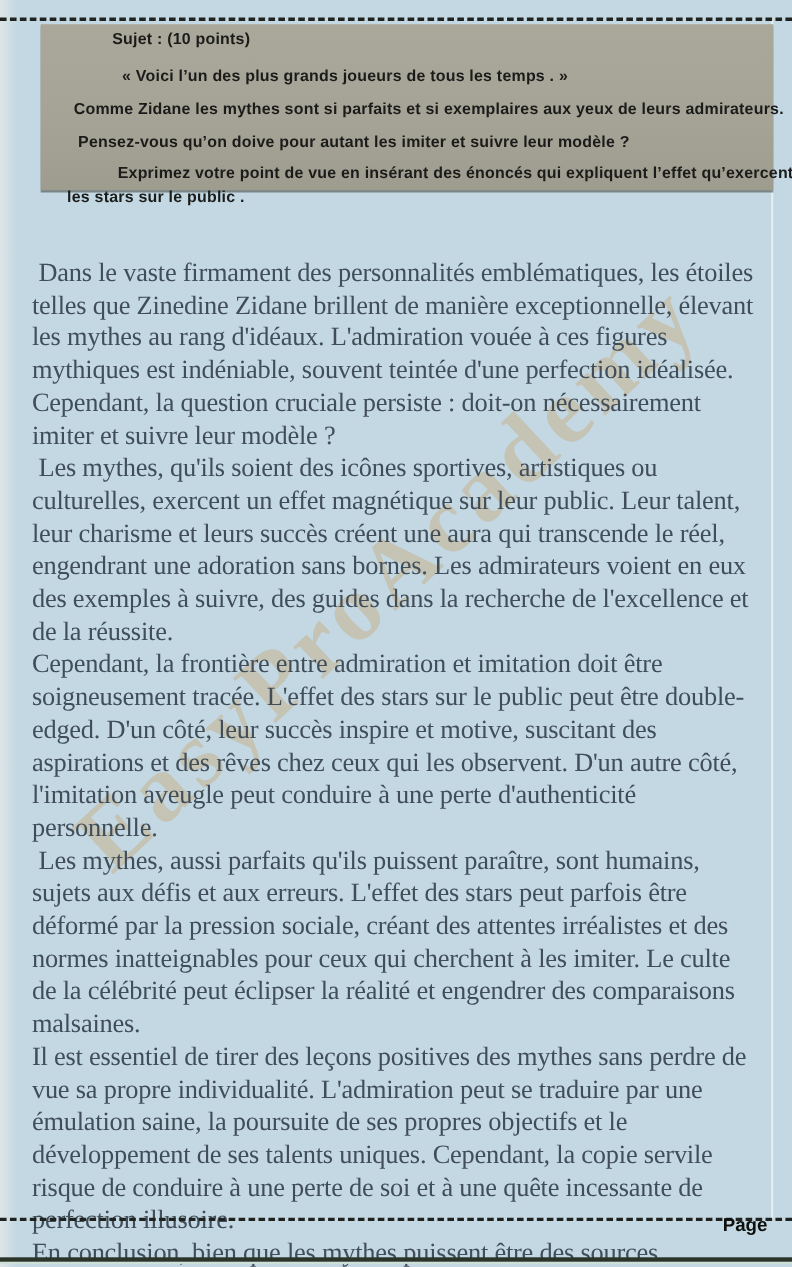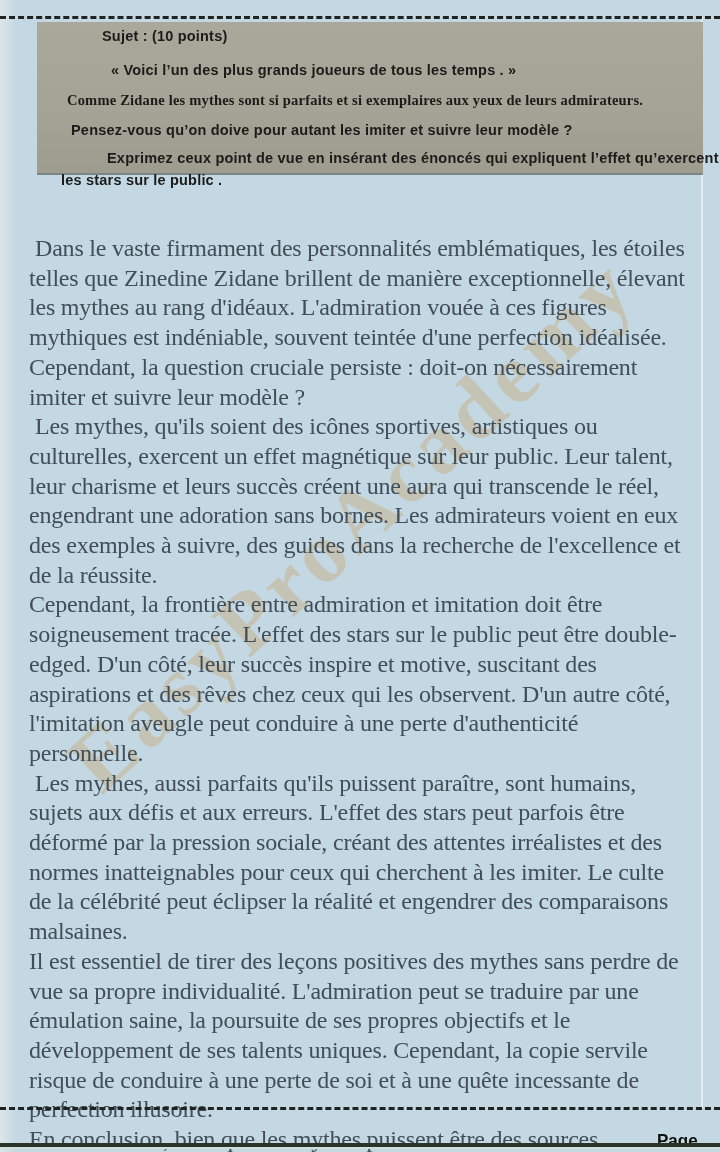--- a/index.html
+++ b/index.html
@@ -36,21 +36,21 @@
   .subject-line{
     position:absolute;
     font-weight:700;
     font-size:14.5px;
     color:#1b1c1a;
     letter-spacing:0.2px;
     white-space:nowrap;
   }
   .sl-0{top:6px;left:45px;margin-left:20px;}
   .sl-1{top:40px;left:33px;margin-left:41px;}
-  .sl-2{top:70px;left:30px;font-family:Liberation Serif, serif;}
+  .sl-2{top:70px;left:30px;}
   .sl-3{top:100px;left:34px;}
   .sl-4{top:128px;left:70px;}
   .sl-5{top:129px;left:24px;padding-top:21px;}
   
   .essay{
     position:absolute;left:29px;top:234px;width:660px;
     font-family:"Liberation Serif","DejaVu Serif",serif;
     font-size:24px;
     line-height:29.7px;
     letter-spacing:-0.2px;
@@ -67,21 +67,21 @@
     font-weight:700;
     font-size:86px;
     letter-spacing:6px;
     color:rgba(201,146,74,0.30);
     white-space:nowrap;
     pointer-events:none;
   }
   
   .footer-label{
     position:absolute;left:657px;top:1104px;
-    font-weight:700;font-size:17px;color:#0e100e;margin-top:27px;
+    font-weight:700;font-size:17px;color:#0e100e;
   }
   .bottom-rule{
     position:absolute;left:0;top:1143px;width:720px;height:4px;
     background:#2c3429;
     box-shadow:0 2px 0 #cfe0d9;
   }
 </style>
 </head>
 <body>
 
@@ -90,21 +90,21 @@
   <div class="edge-shade-left"></div>
   <div class="edge-line-right"></div>
 
   <div class="stitch top"></div>
 
   <div class="subject-box">
     <div class="subject-line sl-0">Sujet : (10 points)</div>
     <div class="subject-line sl-1">« Voici l’un des plus grands joueurs de tous les temps . »</div>
     <div class="subject-line sl-2">Comme Zidane les mythes sont si parfaits et si exemplaires aux yeux de leurs admirateurs.</div>
     <div class="subject-line sl-3">Pensez-vous qu’on doive pour autant les imiter et suivre leur modèle ?</div>
-    <div class="subject-line sl-4">Exprimez ceux point de vue en insérant des énoncés qui expliquent l’effet qu’exercent</div>
+    <div class="subject-line sl-4">Exprimez votre point de vue en insérant des énoncés qui expliquent l’effet qu’exercent</div>
     <div class="subject-line sl-5">les stars sur le public .</div>
   </div>
 
   <div class="watermark">EasyProAcademy</div>
 
   <div class="essay">
     <p class="sp">Dans le vaste firmament des personnalités emblématiques, les étoiles telles que Zinedine Zidane brillent de manière exceptionnelle, élevant les mythes au rang d'idéaux. L'admiration vouée à ces figures mythiques est indéniable, souvent teintée d'une perfection idéalisée. Cependant, la question cruciale persiste : doit-on nécessairement imiter et suivre leur modèle ?</p>
     <p class="sp">Les mythes, qu'ils soient des icônes sportives, artistiques ou culturelles, exercent un effet magnétique sur leur public. Leur talent, leur charisme et leurs succès créent une aura qui transcende le réel, engendrant une adoration sans bornes. Les admirateurs voient en eux des exemples à suivre, des guides dans la recherche de l'excellence et de la réussite.</p>
     <p>Cependant, la frontière entre admiration et imitation doit être soigneusement tracée. L'effet des stars sur le public peut être double-edged. D'un côté, leur succès inspire et motive, suscitant des aspirations et des rêves chez ceux qui les observent. D'un autre côté, l'imitation aveugle peut conduire à une perte d'authenticité personnelle.</p>
     <p class="sp">Les mythes, aussi parfaits qu'ils puissent paraître, sont humains, sujets aux défis et aux erreurs. L'effet des stars peut parfois être déformé par la pression sociale, créant des attentes irréalistes et des normes inatteignables pour ceux qui cherchent à les imiter. Le culte de la célébrité peut éclipser la réalité et engendrer des comparaisons malsaines.</p>

